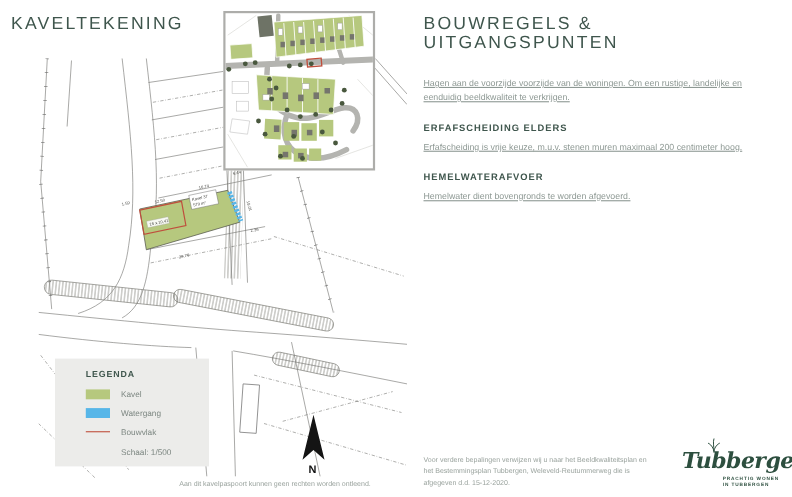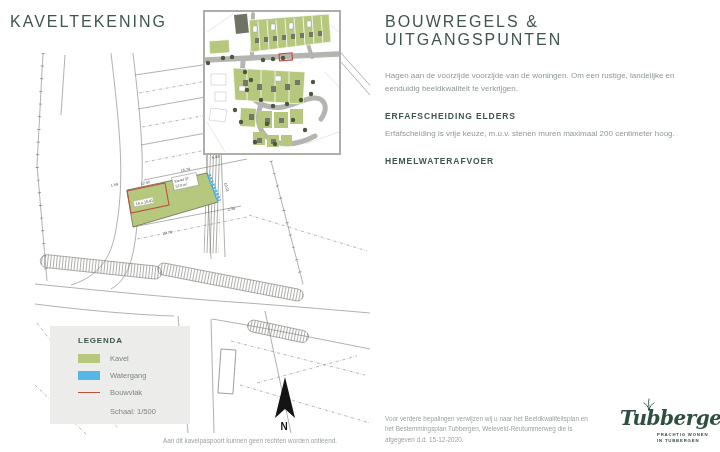--- a/index.html
+++ b/index.html
@@ -4,21 +4,21 @@
 <style>
   html,body{margin:0;padding:0;background:#fff;}
   #page{position:relative;width:720px;height:452px;background:#fff;overflow:hidden;
         font-family:"Liberation Sans",sans-serif;}
   .title{font-size:16px;letter-spacing:2px;color:var(--heading);font-weight:normal;}
   #left-title{position:absolute;left:10px;top:13px;}
   #right-col{position:absolute;left:385px;top:13px;width:322px;}
   #right-col .title{margin:0 0 21px 0;}
   .sec-h{font-size:8.5px;font-weight:bold;letter-spacing:.9px;color:var(--heading);margin:15px 0 7px 0;}
   .sec-h:first-of-type{margin-top:0;}
-  .sec-p{font-size:8px;line-height:1.62;color:var(--body);margin:0 0 9px 0;width:320px;}
+  .sec-p{font-size:8px;line-height:1.62;color:var(--body);margin:0 0 9px 0;width:320px;text-decoration:underline;}
   #drawing-svg{position:absolute;left:35px;top:53px;}
   .ln{stroke:var(--line);stroke-width:.55;fill:none;}
   .dim{stroke:#5c5c58;stroke-width:.45;fill:none;stroke-dasharray:3 1.6 .6 1.6;}
   .ticks{stroke:var(--line);stroke-width:3.2;fill:none;stroke-dasharray:.7 12;opacity:.85;}
   .band{fill:url(#hatch);stroke:#7c7c76;stroke-width:.6;}
   .kavel-fill{fill:var(--kavel);}
   .bv-stroke{stroke:var(--bouwvlak);}
   .wg{stroke:var(--watergang);stroke-width:4.5;stroke-dasharray:2.2 1.2;fill:none;}
   .dimtxt{font-size:3.8px;fill:#4a4a46;font-family:"Liberation Sans",sans-serif;}
   #inset{position:absolute;left:203px;top:10px;width:134px;height:141px;background:#fff;
@@ -276,20 +276,21 @@
 
   <div id="right-col">
     <div class="title">BOUWREGELS &amp; UITGANGSPUNTEN</div>
 
     <p class="sec-p">Hagen aan de voorzijde voorzijde van de woningen. Om een rustige, landelijke en eenduidig beeldkwaliteit te verkrijgen.</p>
 
     <div class="sec-h">ERFAFSCHEIDING ELDERS</div>
     <p class="sec-p">Erfafscheiding is vrije keuze, m.u.v. stenen muren maximaal 200 centimeter hoog.</p>
 
     <div class="sec-h">HEMELWATERAFVOER</div>
+    <p class="sec-p">Hemelwater dient bovengronds te worden afgevoerd.</p>
   </div>
 
   <div id="footnote">Voor verdere bepalingen verwijzen wij u naar het Beeldkwaliteitsplan en het Bestemmingsplan Tubbergen, Weleveld-Reutummerweg die is afgegeven d.d. 15-12-2020.</div>
 
   <div id="logo">
     <svg id="logo-icon" width="12" height="13" viewBox="0 0 12 13">
       <path d="M6,12 C5,8 3,6 1,5 M6,12 C6,7 5,4 6,1 M6,12 C7,8 9,6 11,5" stroke="#2d4f3f" stroke-width="0.9" fill="none" stroke-linecap="round"></path>
     </svg>
     <div id="logo-word">Tubbergen</div>
     <div id="logo-tag">

